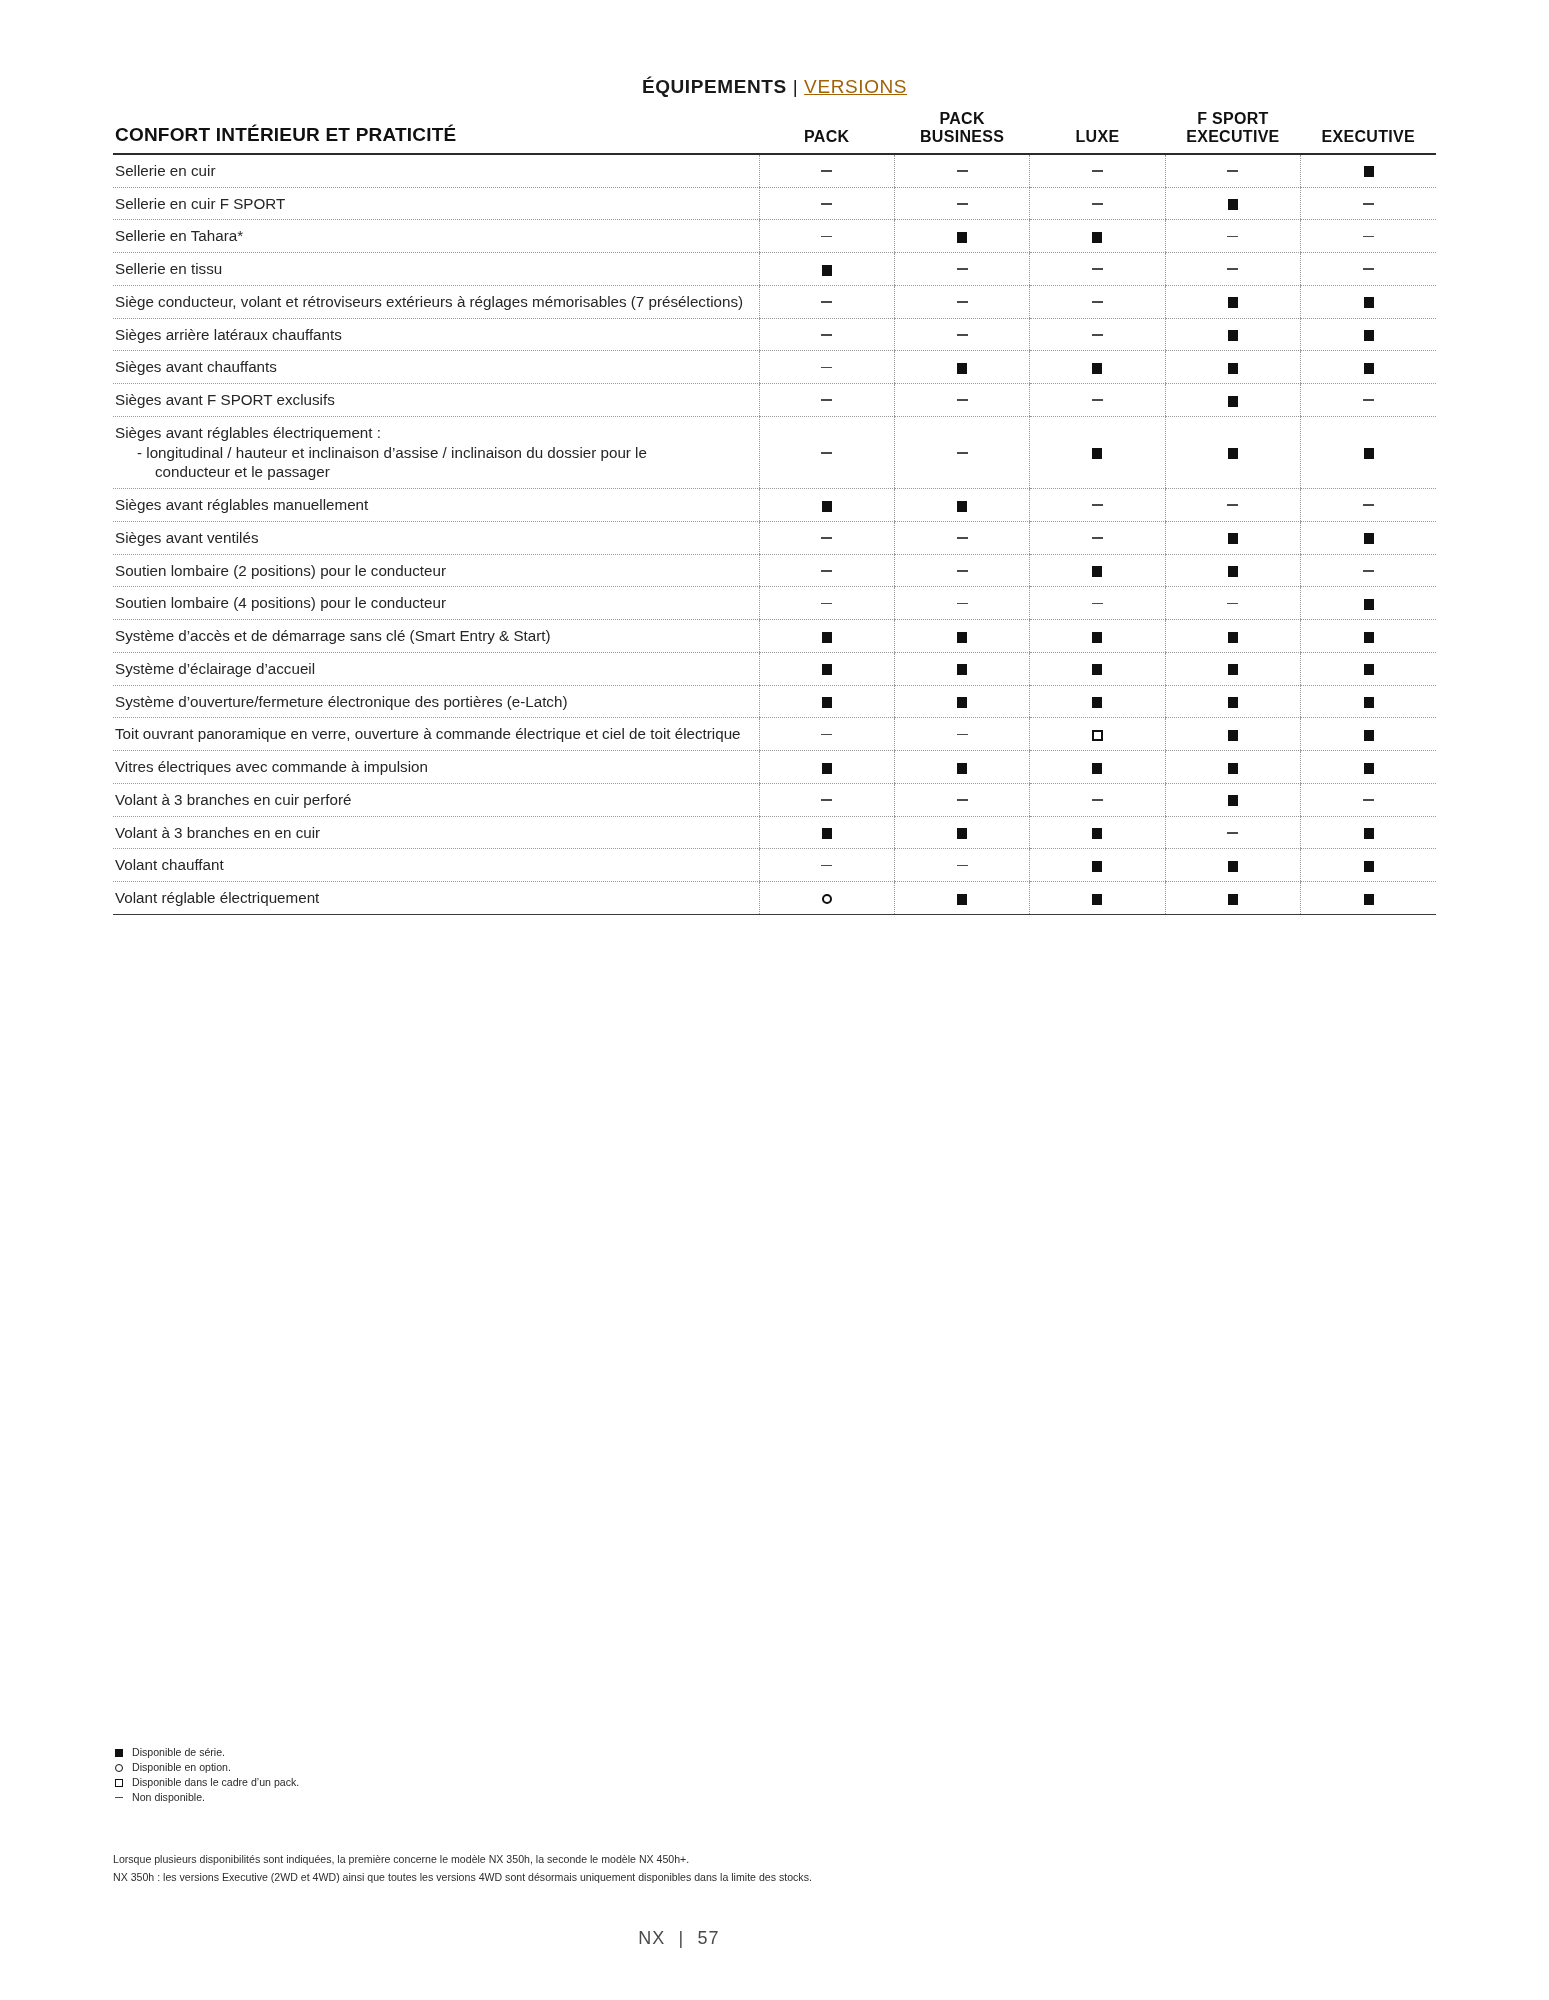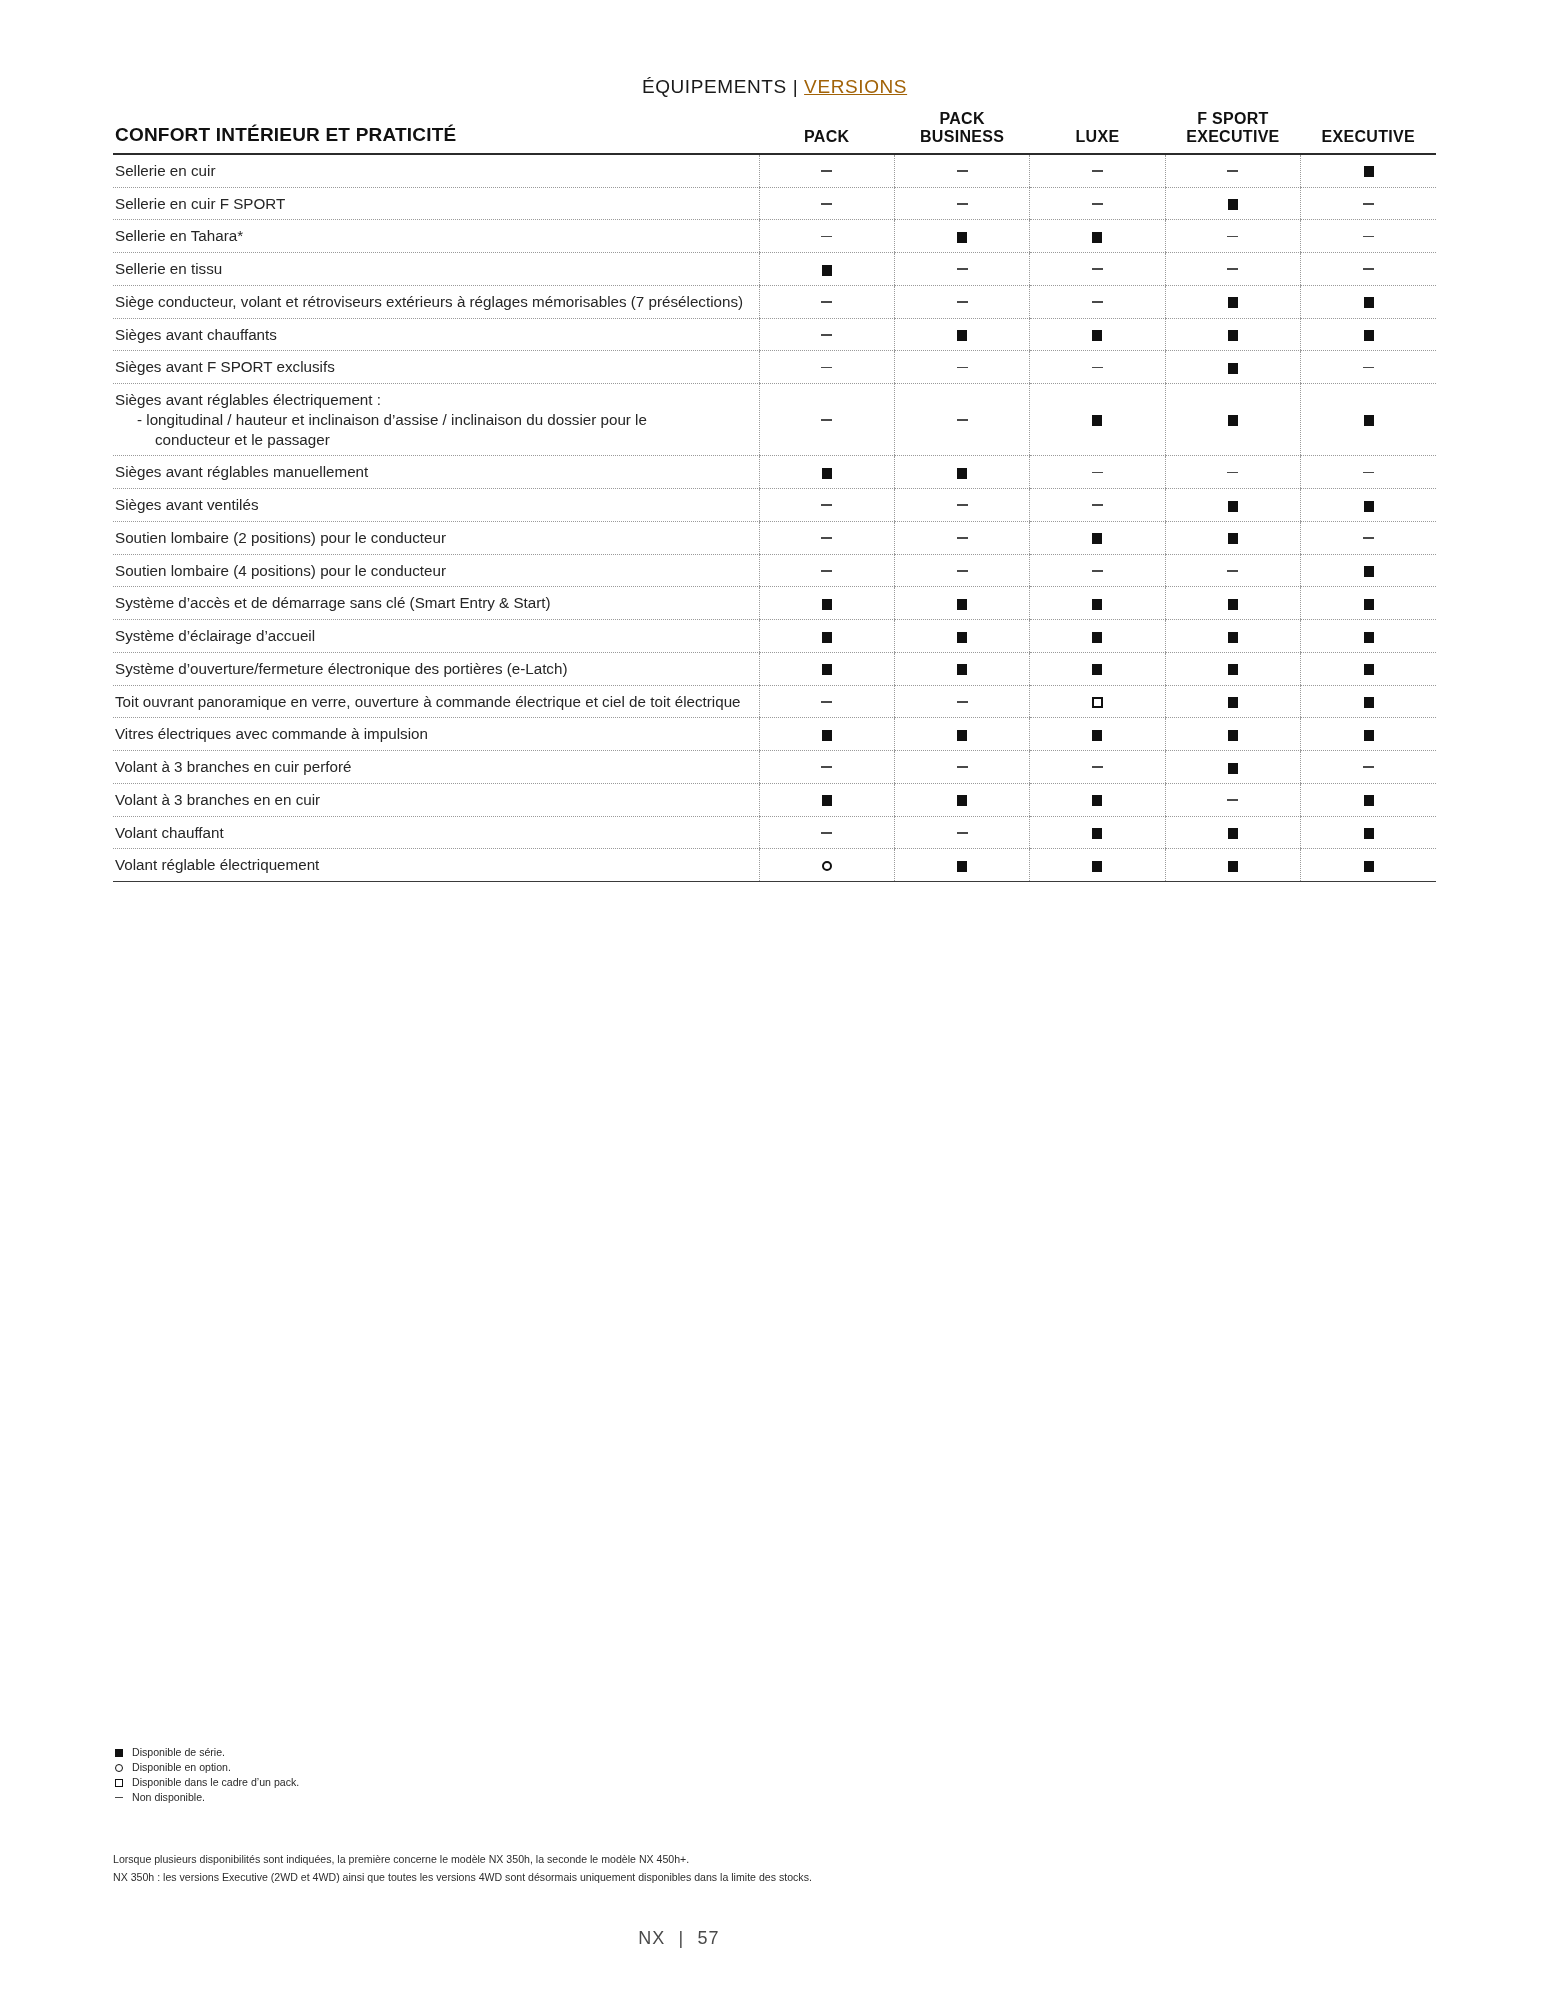--- a/index.html
+++ b/index.html
@@ -27,21 +27,21 @@
     position: absolute;
     left: 0;
     top: 76px;
     width: 1549px;
     text-align: center;
     font-size: 19px;
     letter-spacing: 0.6px;
     color: #1a1a1a;
   }
   .doc-header .eq {
-    font-weight: 400;
+    font-weight: 700;
   }
   .doc-header .sep {
     font-weight: 400;
     color: #1a1a1a;
   }
   .doc-header .ver {
     font-weight: 400;
     color: #a16207;
     text-decoration: underline;
   }
@@ -294,20 +294,30 @@
               <span class="sub-line">Siège conducteur, volant et rétroviseurs extérieurs à réglages mémorisables (7 présélections)</span>
             </td>
             <td class="mark first-mark"><span class="sym sym-na"></span></td>
             <td class="mark"><span class="sym sym-na"></span></td>
             <td class="mark"><span class="sym sym-na"></span></td>
             <td class="mark"><span class="sym sym-std"></span></td>
             <td class="mark last-col"><span class="sym sym-std"></span></td>
           </tr>
           <tr>
             <td class="feature">
+              <span class="sub-line">Sièges arrière latéraux chauffants</span>
+            </td>
+            <td class="mark first-mark"><span class="sym sym-na"></span></td>
+            <td class="mark"><span class="sym sym-na"></span></td>
+            <td class="mark"><span class="sym sym-na"></span></td>
+            <td class="mark"><span class="sym sym-std"></span></td>
+            <td class="mark last-col"><span class="sym sym-std"></span></td>
+          </tr>
+          <tr>
+            <td class="feature">
               <span class="sub-line">Sièges avant chauffants</span>
             </td>
             <td class="mark first-mark"><span class="sym sym-na"></span></td>
             <td class="mark"><span class="sym sym-std"></span></td>
             <td class="mark"><span class="sym sym-std"></span></td>
             <td class="mark"><span class="sym sym-std"></span></td>
             <td class="mark last-col"><span class="sym sym-std"></span></td>
           </tr>
           <tr>
             <td class="feature">

